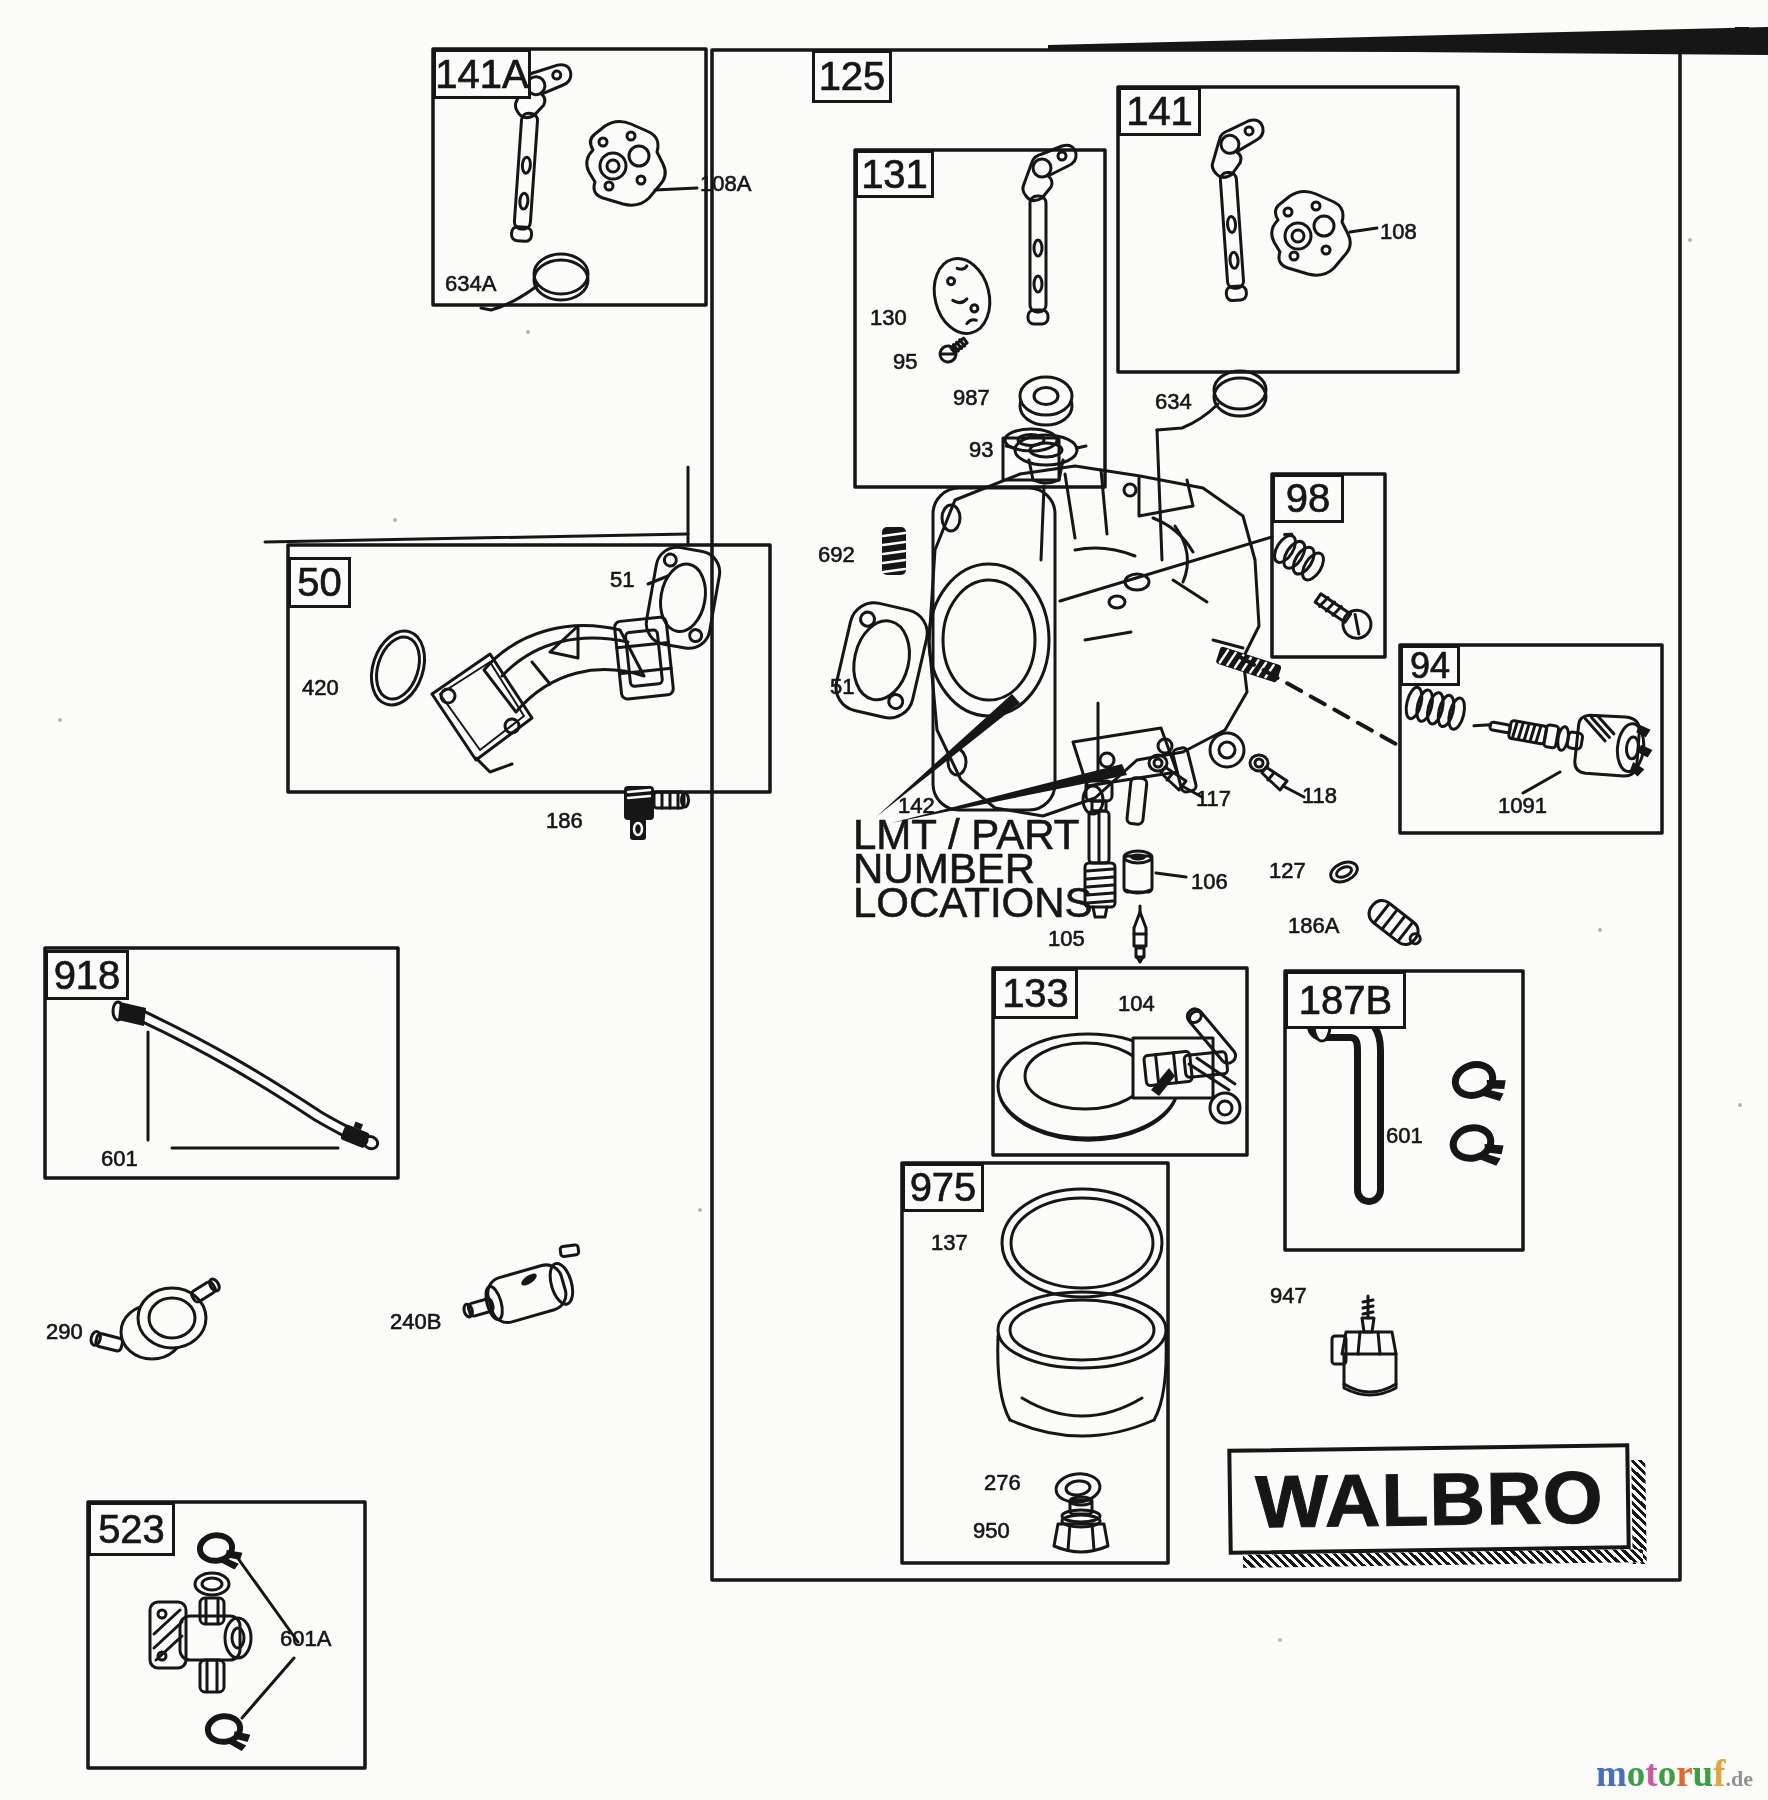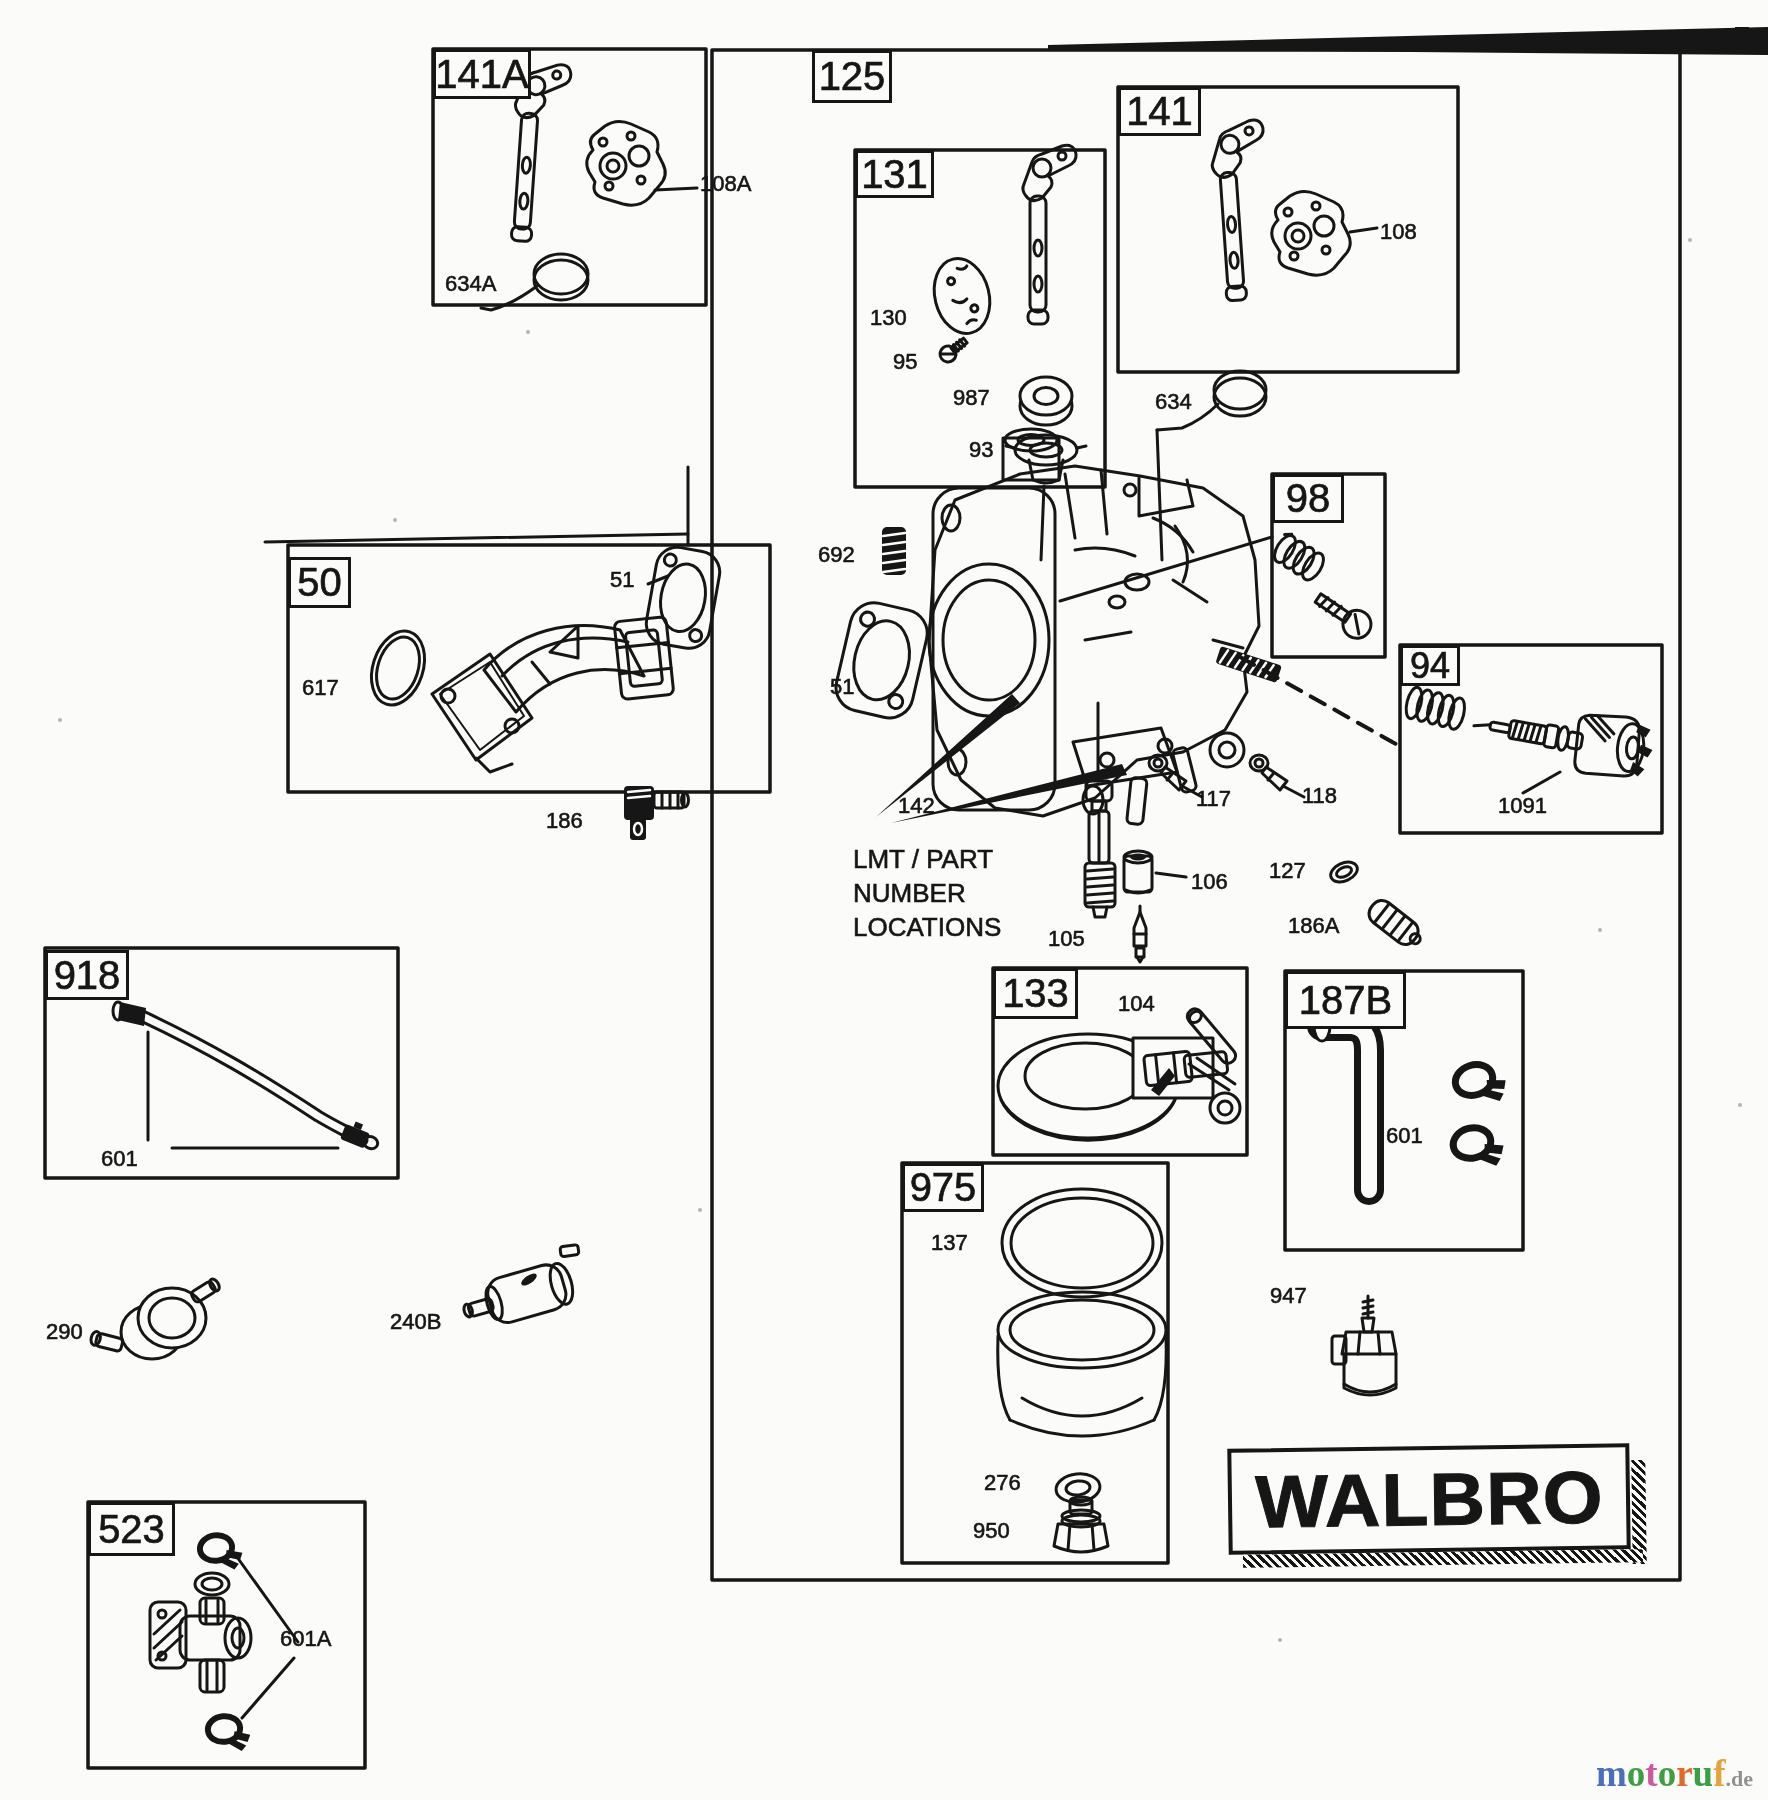--- a/index.html
+++ b/index.html
@@ -19,21 +19,21 @@
   #art .t30{stroke-width:30;}
   #art .t16{stroke:#fbfbf9;stroke-width:16;}
   #art .t13{stroke-width:13;}
   #art .t7{stroke:#fbfbf9;stroke-width:7;}
   #art .spk{fill:#b5b5b0;stroke:none;}
   .lbl{position:absolute;font-size:22px;line-height:1.05;white-space:nowrap;
        -webkit-text-stroke:0.6px #161616;}
   .pbox{position:absolute;border:3.5px solid #161616;background:#fbfbf9;display:flex;
         align-items:center;justify-content:center;font-size:40px;
         -webkit-text-stroke:0.7px #161616;box-sizing:border-box;}
-  #lmt{position:absolute;left:853px;top:818px;font-size:26px;line-height:34px;margin-top:24px;
+  #lmt{position:absolute;left:853px;top:818px;font-size:42px;line-height:34px;
        -webkit-text-stroke:0.6px #161616;}
   #walbro{position:absolute;left:1228px;top:1446px;width:402px;height:106px;
           border:4px solid #161616;background:#fbfbf9;display:flex;align-items:center;
           justify-content:center;transform:rotate(-0.8deg);box-sizing:border-box;}
   #walbro .wtxt{font-size:74px;font-weight:bold;letter-spacing:1px;transform:scaleX(1.04);
           -webkit-text-stroke:1px #161616;}
   #walbro-shadow-r{position:absolute;left:1632px;top:1460px;width:14px;height:104px;
           background:repeating-linear-gradient(45deg,#161616 0 3px,#fbfbf9 3px 6px);transform:rotate(-0.8deg);}
   #walbro-shadow-b{position:absolute;left:1243px;top:1552px;width:400px;height:13px;
           background:repeating-linear-gradient(45deg,#161616 0 3px,#fbfbf9 3px 6px);transform:rotate(-0.8deg);}
@@ -522,21 +522,21 @@
 
 <div class="lbl" style="left:700px;top:172px">108A</div>
 <div class="lbl" style="left:445px;top:272px">634A</div>
 <div class="lbl" style="left:870px;top:306px">130</div>
 <div class="lbl" style="left:893px;top:350px">95</div>
 <div class="lbl" style="left:953px;top:386px">987</div>
 <div class="lbl" style="left:969px;top:438px">93</div>
 <div class="lbl" style="left:1380px;top:220px">108</div>
 <div class="lbl" style="left:1155px;top:390px">634</div>
 <div class="lbl" style="left:818px;top:543px">692</div>
-<div class="lbl" style="left:302px;top:676px">617</div>
+<div class="lbl" style="left:302px;top:676px">420</div>
 <div class="lbl" style="left:610px;top:568px">51</div>
 <div class="lbl" style="left:830px;top:675px">51</div>
 <div class="lbl" style="left:1498px;top:794px">1091</div>
 <div class="lbl" style="left:898px;top:794px">142</div>
 <div class="lbl" style="left:1196px;top:787px">117</div>
 <div class="lbl" style="left:1302px;top:784px">118</div>
 <div class="lbl" style="left:1191px;top:870px">106</div>
 <div class="lbl" style="left:1048px;top:927px">105</div>
 <div class="lbl" style="left:1269px;top:859px">127</div>
 <div class="lbl" style="left:1288px;top:914px">186A</div>

